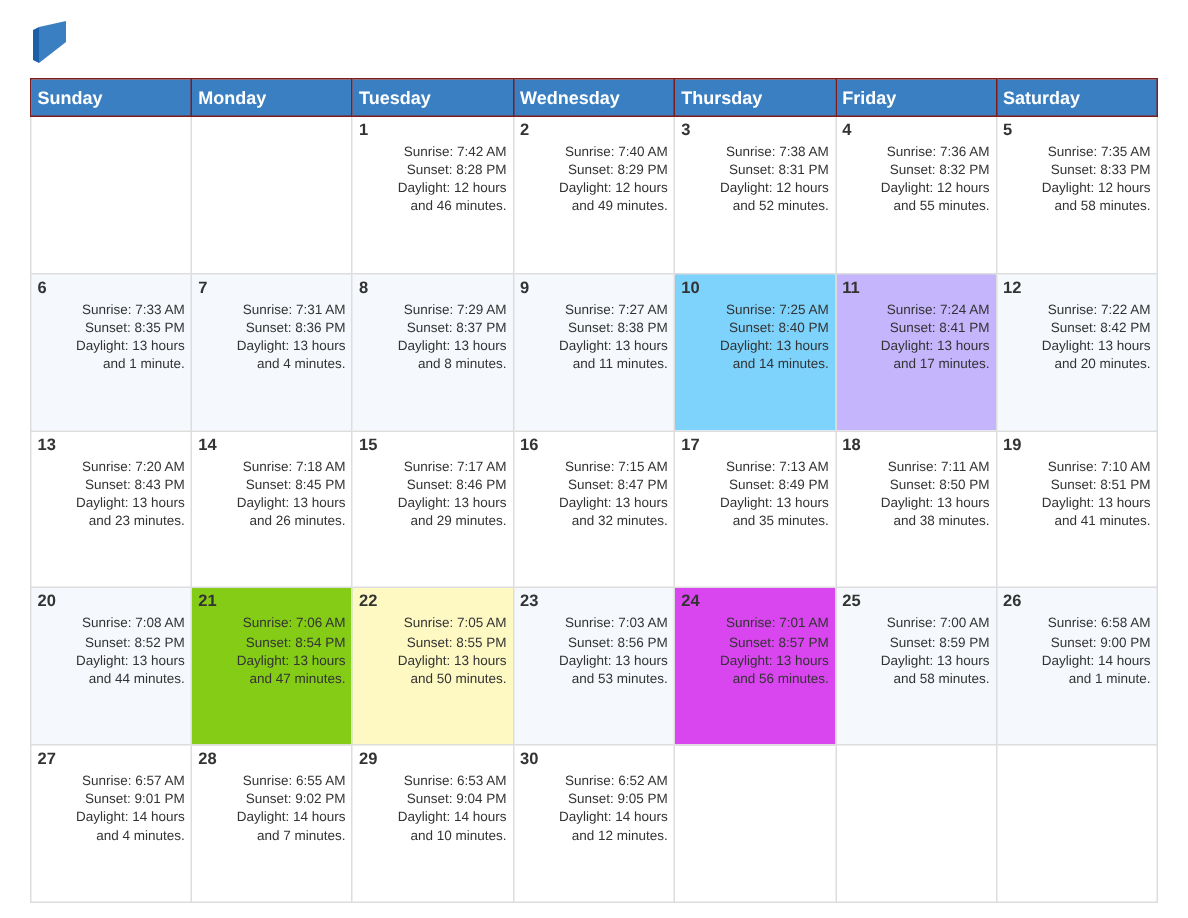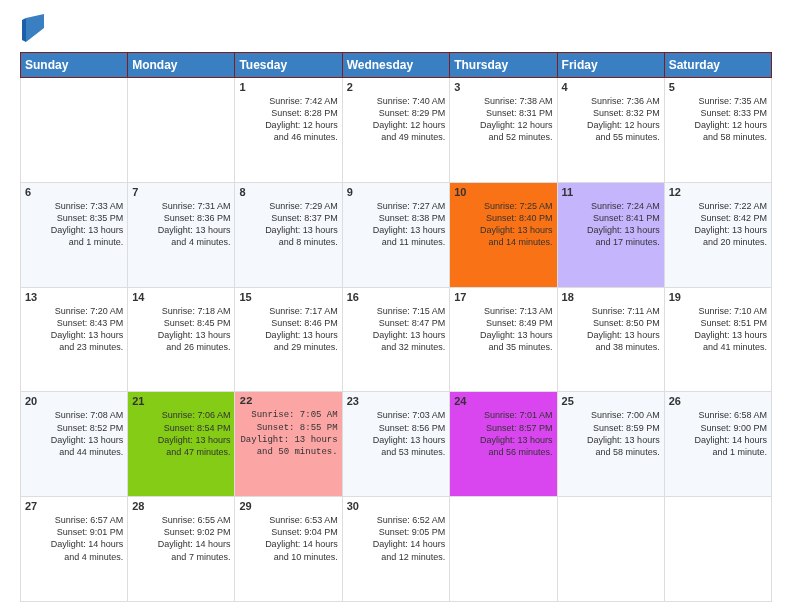--- a/index.html
+++ b/index.html
@@ -161,21 +161,21 @@
             <div class="cell-text">Sunrise: 7:31 AM<br>Sunset: 8:36 PM<br>Daylight: 13 hours<br>and 4 minutes.</div>
           </td>
           <td style="background: rgb(245, 248, 252);">
             <span class="day-num">8</span>
             <div class="cell-text">Sunrise: 7:29 AM<br>Sunset: 8:37 PM<br>Daylight: 13 hours<br>and 8 minutes.</div>
           </td>
           <td style="background: rgb(245, 248, 252);">
             <span class="day-num">9</span>
             <div class="cell-text">Sunrise: 7:27 AM<br>Sunset: 8:38 PM<br>Daylight: 13 hours<br>and 11 minutes.</div>
           </td>
-          <td style="background: #f97316;">
+          <td style="background: #7dd3fc;">
             <span class="day-num">10</span>
             <div class="cell-text">Sunrise: 7:25 AM<br>Sunset: 8:40 PM<br>Daylight: 13 hours<br>and 14 minutes.</div>
           </td>
           <td style="background: #c4b5fd;">
             <span class="day-num">11</span>
             <div class="cell-text">Sunrise: 7:24 AM<br>Sunset: 8:41 PM<br>Daylight: 13 hours<br>and 17 minutes.</div>
           </td>
           <td style="background: rgb(245, 248, 252);">
             <span class="day-num">12</span>
             <div class="cell-text">Sunrise: 7:22 AM<br>Sunset: 8:42 PM<br>Daylight: 13 hours<br>and 20 minutes.</div>
@@ -213,21 +213,21 @@
         </tr>
         <tr>
           <td style="background: rgb(245, 248, 252);">
             <span class="day-num">20</span>
             <div class="cell-text">Sunrise: 7:08 AM<br>Sunset: 8:52 PM<br>Daylight: 13 hours<br>and 44 minutes.</div>
           </td>
           <td style="background: #84cc16;">
             <span class="day-num">21</span>
             <div class="cell-text">Sunrise: 7:06 AM<br>Sunset: 8:54 PM<br>Daylight: 13 hours<br>and 47 minutes.</div>
           </td>
-          <td style="background: #fca5a5; font-family: Liberation Mono, monospace;">
+          <td style="background: #fef9c3;">
             <span class="day-num">22</span>
             <div class="cell-text">Sunrise: 7:05 AM<br>Sunset: 8:55 PM<br>Daylight: 13 hours<br>and 50 minutes.</div>
           </td>
           <td style="background: rgb(245, 248, 252);">
             <span class="day-num">23</span>
             <div class="cell-text">Sunrise: 7:03 AM<br>Sunset: 8:56 PM<br>Daylight: 13 hours<br>and 53 minutes.</div>
           </td>
           <td style="background: #d946ef;">
             <span class="day-num">24</span>
             <div class="cell-text">Sunrise: 7:01 AM<br>Sunset: 8:57 PM<br>Daylight: 13 hours<br>and 56 minutes.</div>

